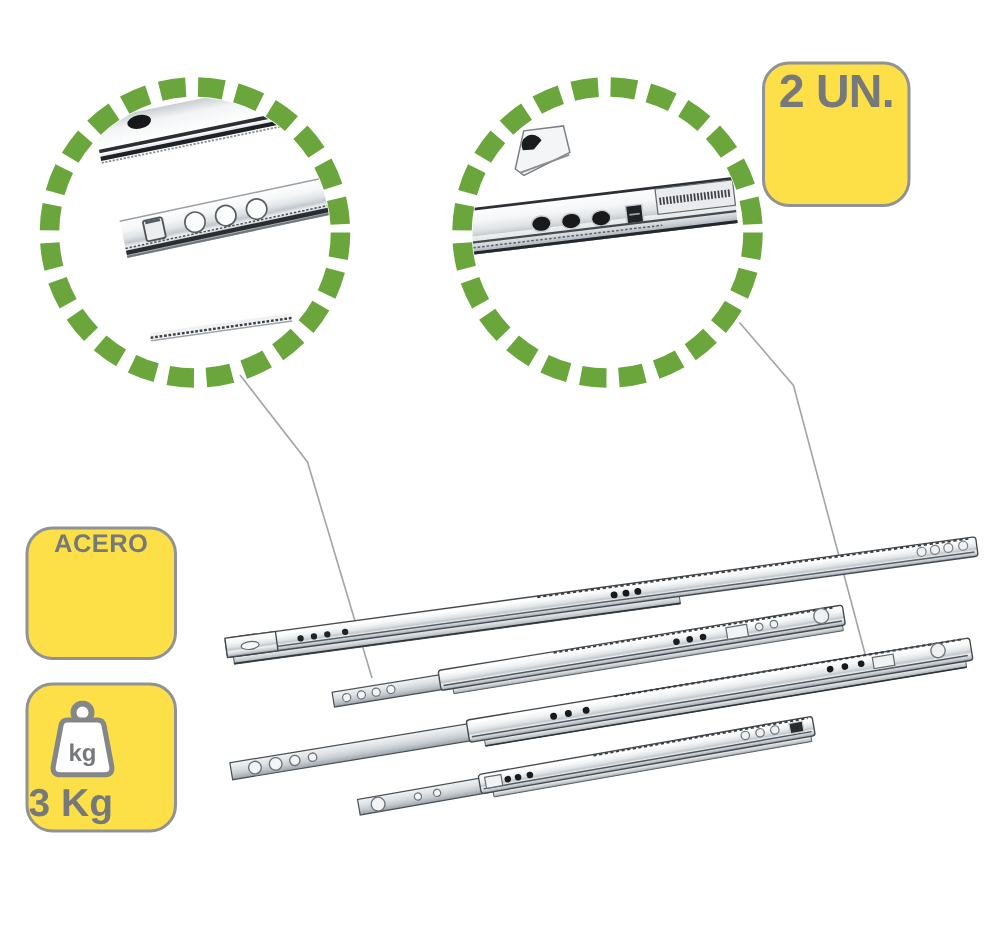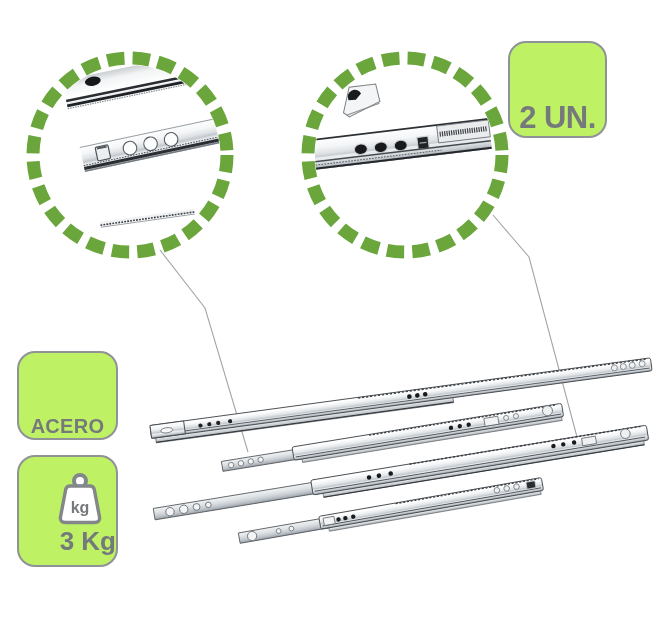--- a/index.html
+++ b/index.html
@@ -6,28 +6,28 @@
   .stage{
     position:relative;width:671px;height:623px;background:var(--background,#fff);
     overflow:hidden;font-family:"Liberation Sans",sans-serif;
   }
   .stage svg.scene{position:absolute;left:0;top:0;}
   .dash-ring{fill:none;stroke:var(--accent-green,#6aa63c);stroke-width:13;
     stroke-dasharray:17.2 8.3;}
   .ring-bg{fill:#ffffff;}
   .connector{fill:none;stroke:var(--connector-line,#a2a6a9);stroke-width:1.1;}
   .badge{
-    position:absolute;box-sizing:border-box;background:#bef264;
+    position:absolute;box-sizing:border-box;background:#fde047;
     border:2.5px solid var(--badge-border,#8f9296);border-radius:18px;
     color:var(--badge-text,#76797c);font-weight:bold;
-    display:flex;align-items:flex-end;justify-content:center;text-align:center;
+    display:flex;align-items:flex-start;justify-content:center;text-align:center;
   }
   .badge-units{left:508px;top:41px;width:99px;height:97px;font-size:31px;letter-spacing:-.5px;}
-  .badge-material{left:17px;top:351px;width:101px;height:89px;font-size:20px;letter-spacing:.3px;}
-  .badge-weight{left:17px;top:455px;width:101px;height:112px;flex-direction:column;
+  .badge-material{left:17px;top:351px;width:101px;height:89px;font-size:17px;letter-spacing:.3px;}
+  .badge-weight{left:17px;top:455px;width:101px;height:100px;flex-direction:column;
     font-size:26px;padding-top:4px;}
   .badge-weight .wlabel{line-height:1;margin-top:1px;}
   .wicon{display:block;}
 </style>
 </head>
 <body>
 
 <div class="stage">
 
   <svg class="scene" width="671" height="623" viewBox="0 0 671 623">

